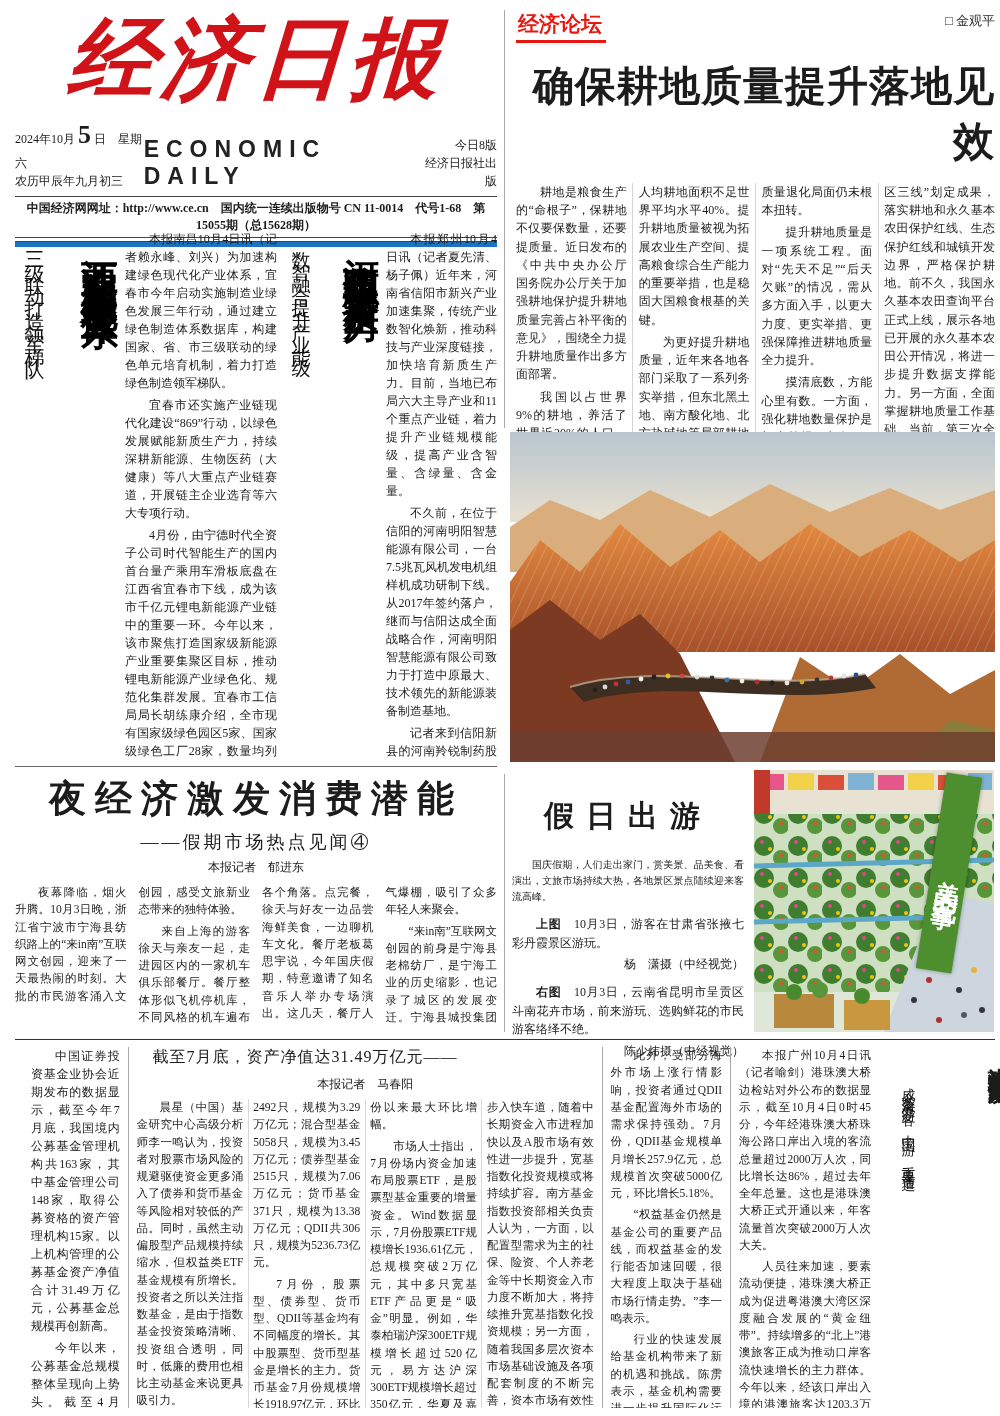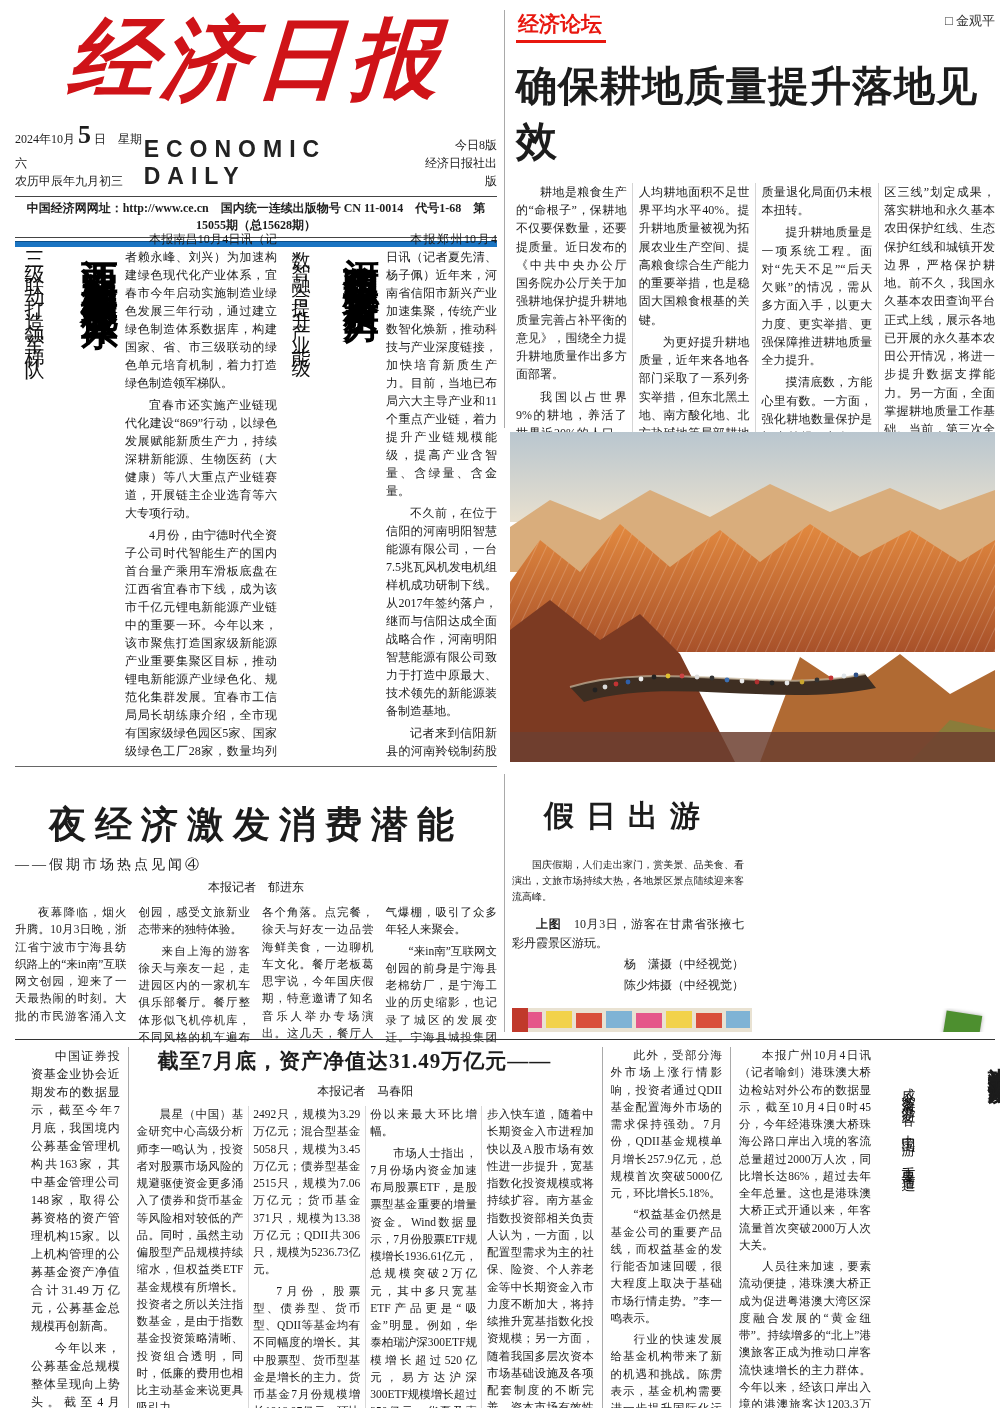--- a/index.html
+++ b/index.html
@@ -22,66 +22,66 @@
   .infobar{margin-top:6px;border-top:1px solid #444;border-bottom:1px solid #444;
            font-size:12px;font-weight:bold;text-align:center;padding:3px 0;}
   .bluebar{margin-top:3px;height:5px;background:#1a74c2;border-top:1px solid #0c4f8a;}
 
   
   .forum{position:absolute;left:516px;top:10px;width:479px;height:424px;}
   .forum-head{display:flex;justify-content:space-between;align-items:flex-start;}
   .forum-label{font-size:21px;font-weight:bold;color:#e8170f;border-bottom:3px solid #e8170f;
                padding:0 4px 2px 2px;}
   .forum-author{font-size:13px;color:#333;margin-top:2px;}
-  .forum-title{font-size:41px;font-weight:bold;letter-spacing:1px;text-align:left;margin-top:16px;}
+  .forum-title{font-size:41px;font-weight:bold;letter-spacing:1px;text-align:right;margin-top:16px;}
   .forum-body{margin-top:14px;height:276px;overflow:hidden;column-count:4;column-gap:12px;
               column-rule:1px solid #d4d4d4;font-size:12px;line-height:1.52;}
 
   .topdiv{position:absolute;left:504px;top:10px;width:1px;height:418px;background:#a9a9a9;}
 
   
   .photo-main{position:absolute;left:510px;top:432px;width:485px;height:330px;overflow:hidden;}
 
   
   .midleft{position:absolute;left:15px;top:230px;width:482px;height:532px;display:flex;gap:7px;}
   .kick-v{font-size:20px;letter-spacing:12px;padding-top:6px;color:#111;}
   .title-v{font-size:37px;font-weight:bold;letter-spacing:4px;line-height:1.0;color:#000;}
   .bodycol{font-size:12px;line-height:1.5;overflow:hidden;height:100%;}
   .midhr{position:absolute;left:15px;top:766px;width:482px;height:1px;background:#666;}
 
   
-  .night{position:absolute;left:15px;top:800px;width:482px;height:258px;}
+  .night{position:absolute;left:15px;top:774px;width:482px;height:258px;}
   .night-title{font-size:37px;font-weight:bold;letter-spacing:9px;text-align:center;}
-  .night-sub{font-size:14px;margin-top:6px;letter-spacing:3px;}
+  .night-sub{font-size:18px;text-align:center;margin-top:6px;letter-spacing:3px;}
   .night-by{font-size:12px;text-align:center;margin-top:5px;}
   .night-body{margin-top:8px;height:150px;overflow:hidden;column-count:4;column-gap:12px;
               font-size:11.5px;line-height:1.5;}
   .middiv{position:absolute;left:504px;top:774px;width:1px;height:258px;background:#a9a9a9;}
 
   
-  .holiday{position:absolute;left:512px;top:770px;width:483px;height:262px;display:flex;gap:10px;flex-direction:column;}
+  .holiday{position:absolute;left:512px;top:770px;width:483px;height:262px;display:flex;gap:10px;}
   .holi-text{width:232px;padding-top:26px;}
   .holi-title{font-size:30px;font-weight:bold;letter-spacing:12px;text-align:center;}
   .holi-intro{font-size:10px;line-height:1.6;margin-top:20px;}
   .holi-cap{font-size:12px;line-height:1.55;margin-top:10px;}
   .holi-cap b{font-weight:bold;}
   .holi-credit{text-align:right;text-indent:0;font-size:12px;}
   .holi-photo{flex:1;position:relative;overflow:hidden;}
   .banner{position:absolute;right:28px;top:4px;width:36px;height:190px;background:#4d8f2f;
           transform:rotate(9deg);color:#fff;font-size:25px;font-weight:bold;text-align:center;
           writing-mode:vertical-rl;text-orientation:upright;letter-spacing:8px;padding-top:8px;
           box-shadow:0 0 4px rgba(0,0,0,.35);}
 
   .botdiv{position:absolute;left:15px;top:1039px;width:980px;height:1px;background:#333;}
 
   
   .bottom{position:absolute;left:31px;top:1047px;width:980px;height:361px;display:flex;gap:8px;}
   .fund-intro{width:97px;font-size:12px;line-height:1.5;overflow:hidden;}
   .fund-center{width:500px;display:flex;flex-direction:column;}
-  .fund-kicker{font-size:21px;font-weight:bold;letter-spacing:1px;text-indent:1em;}
+  .fund-kicker{font-size:16px;font-weight:normal;letter-spacing:1px;text-indent:1em;}
   .fund-title{font-size:42px;font-weight:bold;letter-spacing:5px;text-align:center;margin-top:8px;}
   .fund-by{font-size:12px;text-align:center;margin:8px 0 6px 0;}
   .fund-body{flex:1;overflow:hidden;column-count:4;column-gap:10px;column-rule:1px solid #d8d8d8;
              font-size:11.5px;line-height:1.5;}
   .fund-col5{width:122px;font-size:11.5px;line-height:1.5;overflow:hidden;}
 
   .bridge{flex:1;display:flex;gap:22px;}
   .bridge-body{width:132px;font-size:11.5px;line-height:1.5;overflow:hidden;}
   .bridge-kick{font-size:14px;letter-spacing:4px;padding-top:30px;color:#111;}
   .bridge-title{font-size:23px;font-weight:bold;letter-spacing:1px;line-height:1.05;padding-top:2px;}
@@ -213,20 +213,23 @@
   <div class="middiv"></div>
 
   <div class="holiday">
     <div class="holi-text">
       <div class="holi-title">假日出游</div>
       <p class="holi-intro">国庆假期，人们走出家门，赏美景、品美食、看演出，文旅市场持续大热，各地景区景点陆续迎来客流高峰。</p>
       <p class="holi-cap">
         <b>上图</b>　<span>10月3日，游客在甘肃省张掖七彩丹霞景区游玩。</span>
       </p>
       <p class="holi-credit">杨　潇摄（中经视觉）</p>
+      <p class="holi-cap">
+        <b>右图</b>　<span>10月3日，云南省昆明市呈贡区斗南花卉市场，前来游玩、选购鲜花的市民游客络绎不绝。</span>
+      </p>
       <p class="holi-credit">陈少炜摄（中经视觉）</p>
     </div>
     <div class="holi-photo">
       <svg width="240" height="262" viewBox="0 0 240 262" xmlns="http://www.w3.org/2000/svg">
         <defs>
           <pattern id="bushes" width="34" height="32" patternUnits="userSpaceOnUse">
             <rect width="34" height="32" fill="#cfe0c2"></rect>
             <circle cx="10" cy="12" r="10" fill="#3f7d2f"></circle>
             <circle cx="27" cy="24" r="8" fill="#57963a"></circle>
             <circle cx="8" cy="8" r="2" fill="#e84393"></circle>

